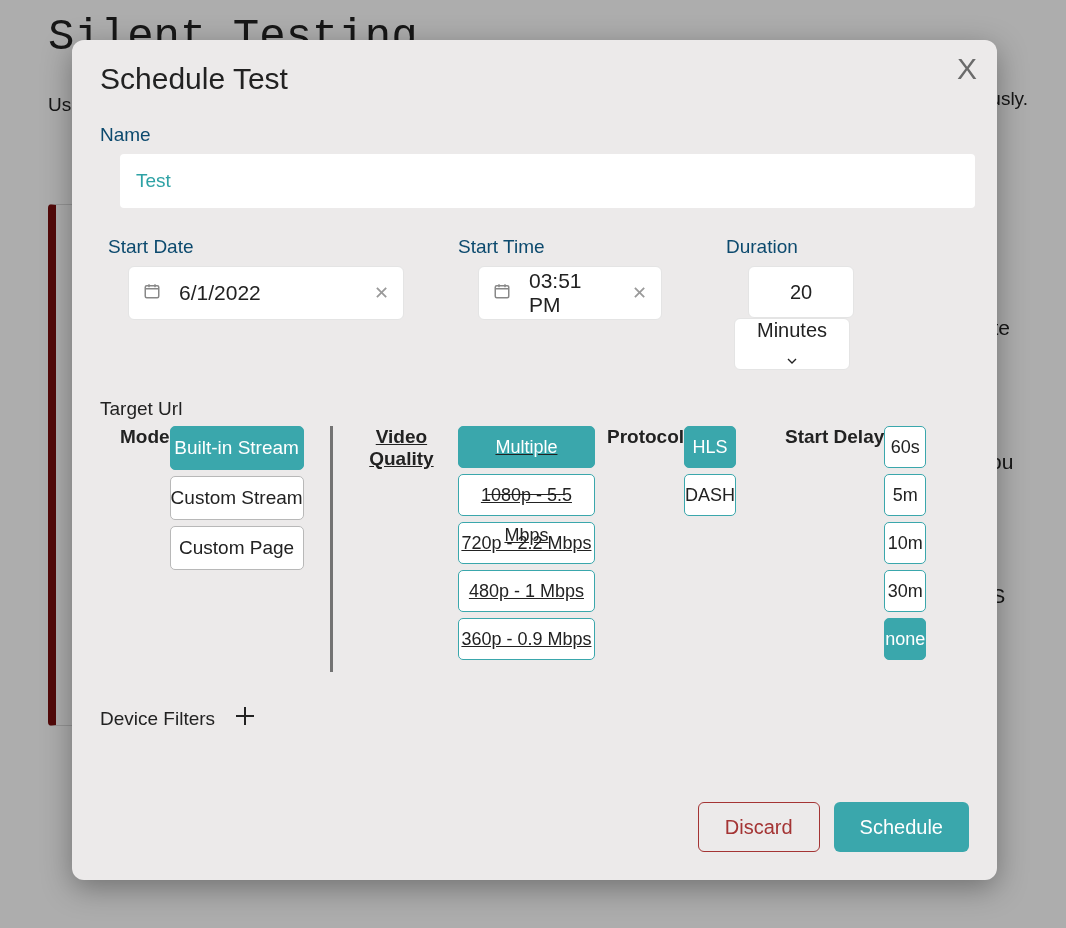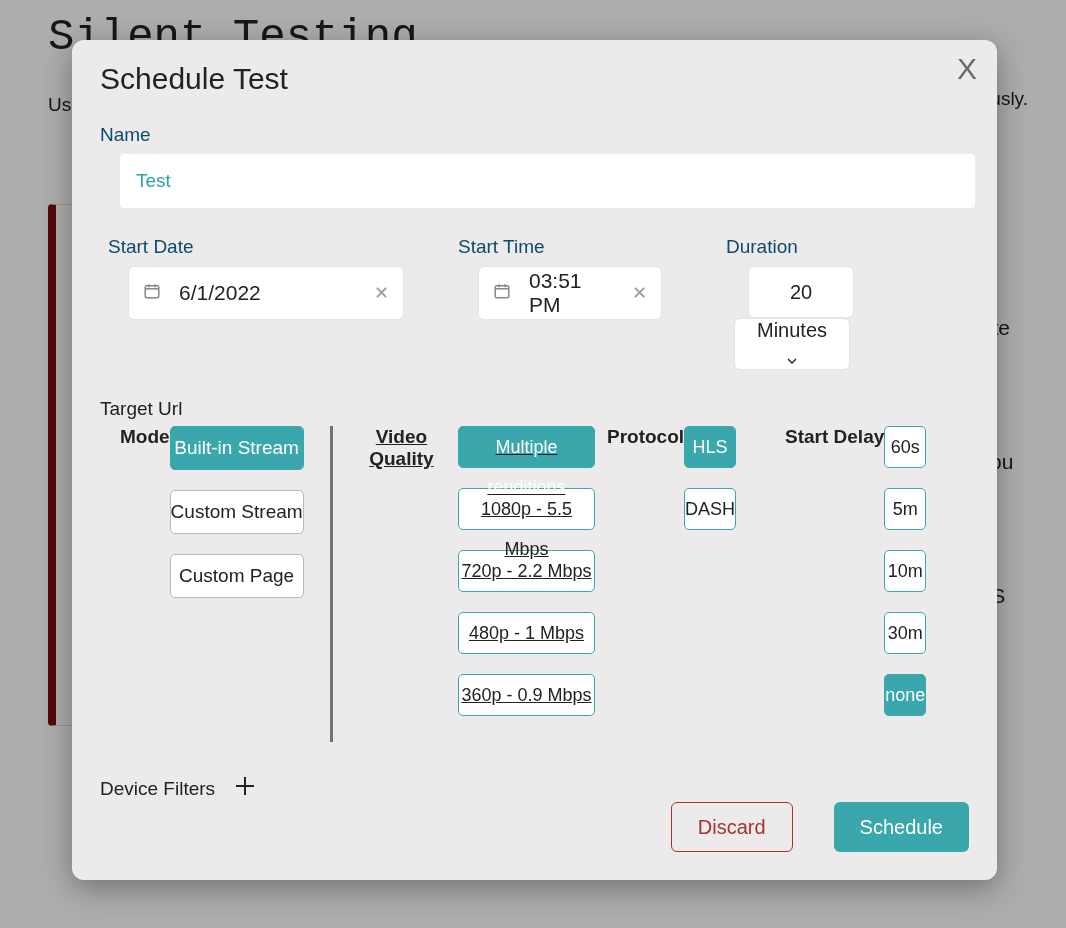--- a/index.html
+++ b/index.html
@@ -75,38 +75,38 @@
   .col-mode   { width: 218px; padding-left: 20px; }
   .col-vq     { width: 262px; padding-left: 12px; padding-right: 0; }
   .col-proto  { width: 178px; padding-left: 12px; }
   .col-delay  { width: 196px; padding-left: 12px; }
   .col-vq-wrap { border-left: 3px solid #737373; margin-left: 12px; padding-left: 0; padding-bottom: 6px; text-decoration: underline; }
   .col-head { font-size: 19px; font-weight: 700; text-align: center; margin-bottom: 12px; color: #222; }
 
   .opt-btn {
     height: 42px; border-radius: 5px; border: 1.5px solid #3aa7ac; background: #fff;
     color: #222; font-size: 18px; text-align: center; line-height: 40px; cursor: pointer;
-    margin-bottom: 20px;
+    margin-bottom: 6px;
   }
   .opt-btn.selected { background: #3aa7ac; color: #fff; border-color: #3aa7ac; }
   .col-mode .opt-btn { border: 1px solid #b8b8b8; height: 44px; line-height: 42px; font-size: 19px; }
   .col-mode .opt-btn.selected { background: #3aa7ac; color: #fff; border-color: #3aa7ac; }
 
   
   .device-filters { display: flex; align-items: center; gap: 18px; margin-top: 32px; font-size: 19px; }
   .plus-icon { font-size: 28px; font-weight: 300; line-height: 1; color: #222; cursor: pointer; }
 
   
   .modal-footer { position: absolute; right: 28px; bottom: 28px; display: flex; gap: 14px; }
   .btn {
     height: 50px; border-radius: 6px; font-size: 20px; padding: 0 26px;
     display: inline-flex; align-items: center; justify-content: center; cursor: pointer;
   }
   .btn-discard { border: 1.5px solid #a43434; color: #a43434; background: transparent; }
-  .btn-schedule { border: none; background: #3aa7ac; color: #fff; margin-left: 27px; }
+  .btn-schedule { border: none; background: #3aa7ac; color: #fff; }
 </style>
 </head>
 <body>
 
 <div class="bg-page">
   <div class="bg-title">Silent Testing</div>
   <div class="bg-sub">
     <span>Use</span>
   </div>
   <div class="bg-content">

